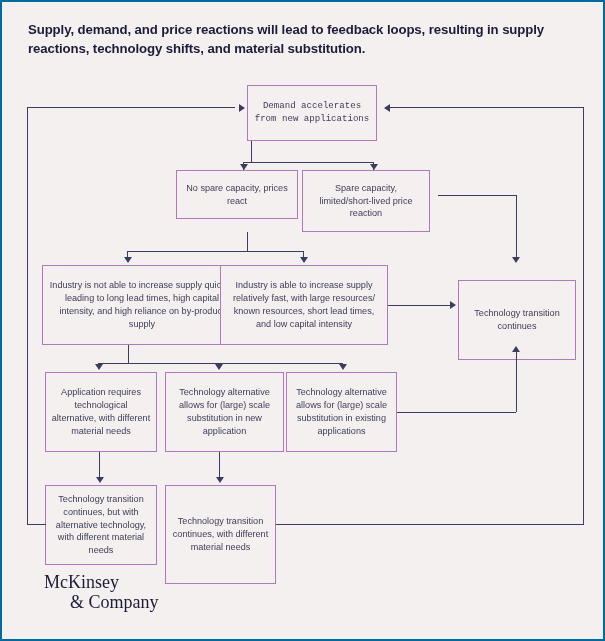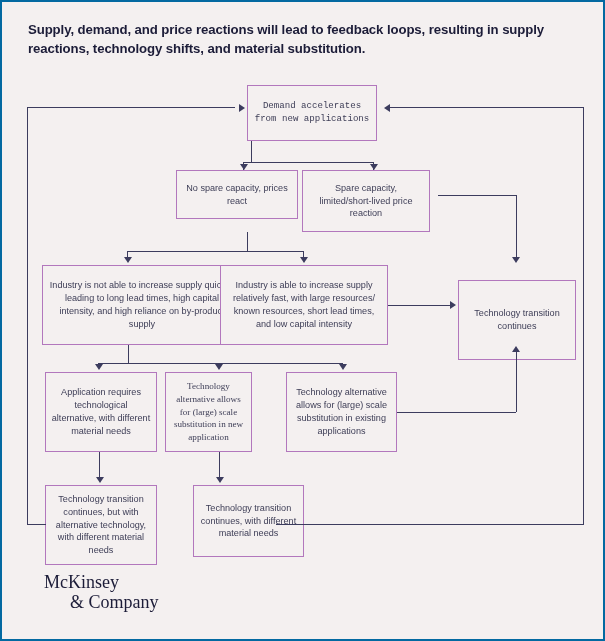--- a/index.html
+++ b/index.html
@@ -112,33 +112,33 @@
   </div>
 
   <div class="box" style="left:456px; top:263px; width:118px; height:80px;margin-top:15px;">
     <span>Technology transition continues</span>
   </div>
 
   <div class="box" style="left:43px; top:370px; width:112px; height:80px;">
     <span>Application requires technological alternative, with different material needs</span>
   </div>
 
-  <div class="box" style="left:163px; top:370px; width:87px; height:80px;font-family:Liberation Serif, serif;">
+  <div class="box" style="left:163px; top:370px; width:119px; height:80px;">
     <span>Technology alternative allows for (large) scale substitution in new application</span>
   </div>
 
   <div class="box" style="left:284px; top:370px; width:111px; height:80px;">
     <span>Technology alternative allows for (large) scale substitution in existing applications</span>
   </div>
 
   <div class="box" style="left:43px; top:483px; width:112px; height:80px;">
     <span>Technology transition continues, but with alternative technology, with different material needs</span>
   </div>
 
-  <div class="box" style="left:163px; top:483px; width:111px; height:72px;margin-left:28px;">
+  <div class="box" style="left:163px; top:483px; width:111px; height:99px;">
     <span>Technology transition continues, with different material needs</span>
   </div>
 
   <div class="ln lnv" style="left:249px; top:139px; height:22px;"></div>
   <div class="ln lnh" style="left:241px; top:160px; width:130px;"></div>
   <div class="ln lnv" style="left:241px; top:160px; height:8px;"></div>
   <div class="arrow arr-down" style="left:237.5px; top:162px;"></div>
   <div class="ln lnv" style="left:371px; top:160px; height:8px;"></div>
   <div class="arrow arr-down" style="left:367.5px; top:162px;"></div>
 

